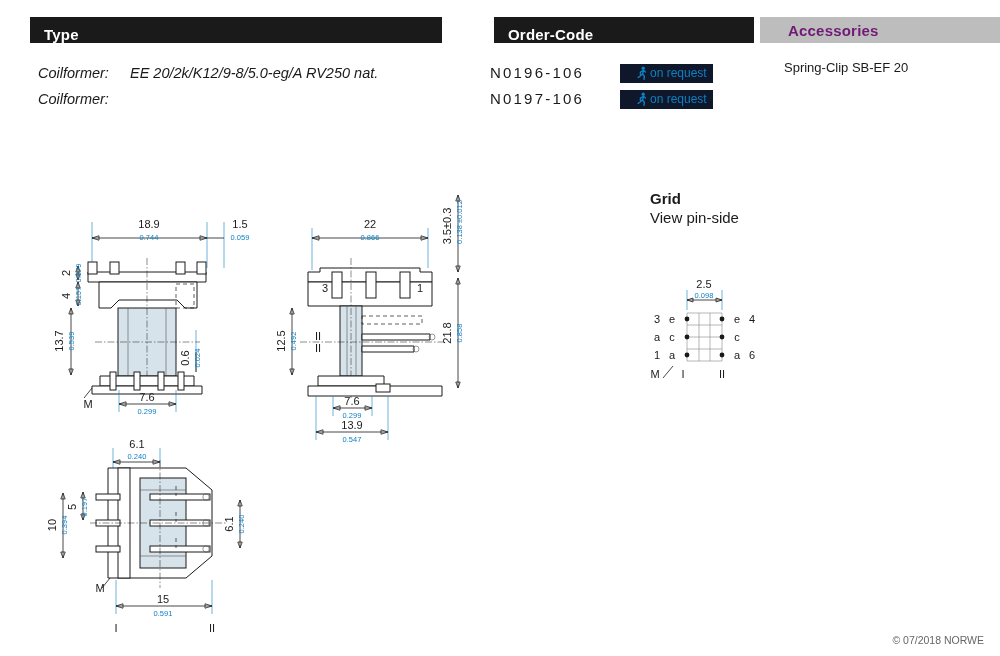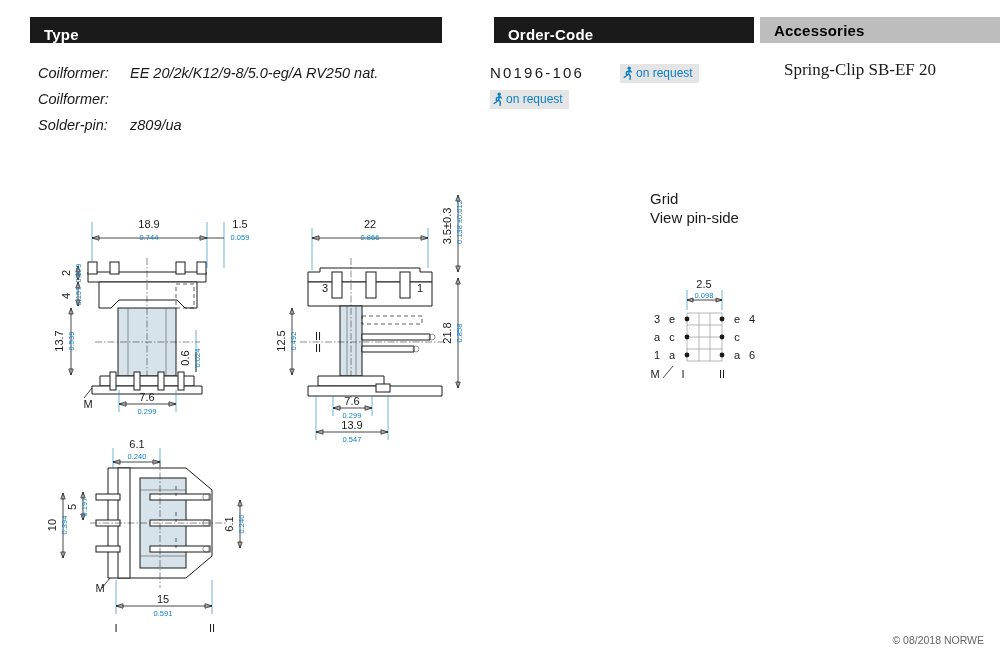--- a/index.html
+++ b/index.html
@@ -8,44 +8,44 @@
     background:#ffffff;
     font-family:"Liberation Sans", sans-serif;
     color:#1a1a1a;
     overflow:hidden;
   }
   .hdr{position:absolute;height:26px;display:flex;align-items:center;}
   .hdr span{font-size:15px;font-weight:bold;letter-spacing:.2px;}
   .hdr-dark{background:#1a1a1a;align-items:flex-end;}
   .hdr-dark span{color:#ffffff;padding-left:14px;}
   .hdr-grey{background:#bdbdbd;}
-  .hdr-grey span{color:#000000;padding-left:14px;}
+  .hdr-grey span{color:#701a75;padding-left:28px;}
 
   #hdr-type{left:30px;top:17px;width:412px;}
   #hdr-order{left:470px;top:17px;width:260px;margin-left:24px;}
   #hdr-acc{left:760px;top:17px;width:240px;}
 
   .type-block{position:absolute;left:38px;top:60px;font-size:14.5px;line-height:26px;}
   .type-row{display:flex;font-style:italic;}
   .type-lbl{width:92px;}
   .type-val{white-space:nowrap;}
 
   .order-block{position:absolute;left:490px;top:60px;font-size:15px;line-height:26px;letter-spacing:2.2px;}
   .order-row{display:flex;align-items:center;height:26px;}
   .order-code{width:130px;white-space:nowrap;}
   .req{
     display:inline-flex;align-items:center;gap:3px;
-    background:#e5e5e5;color:#0d7fc4;font-size:12px;letter-spacing:0;
-    padding:1px 6px 1px 3px;height:17px;line-height:17px;white-space:nowrap;
+    background:#0f172a;color:#0d7fc4;font-size:12px;letter-spacing:0;
+    padding:1px 6px 1px 17px;height:17px;line-height:17px;white-space:nowrap;
   }
   .req svg{display:block;}
 
-  .acc-block{position:absolute;left:784px;top:60px;font-size:17px;font-family:Liberation Serif, serif;}
-
-  .grid-title{position:absolute;left:650px;top:190px;font-size:15px;font-weight:normal;}
+  .acc-block{position:absolute;left:784px;top:60px;font-size:13px;}
+
+  .grid-title{position:absolute;left:650px;top:190px;font-size:15px;font-weight:bold;}
   .grid-sub{position:absolute;left:650px;top:209px;font-size:15px;}
 
   .copy{position:absolute;right:16px;bottom:10px;font-size:10.5px;color:#666;}
 
   svg.draw{position:absolute;left:0;top:0;width:1000px;height:656px;pointer-events:none;}
   .dim{fill:#1a1a1a;font-size:11px;font-family:"Liberation Sans",sans-serif;}
   .dimin{fill:#0d7fc4;font-size:7.5px;font-family:"Liberation Sans",sans-serif;}
   .ln{stroke:#1a1a1a;stroke-width:.8;fill:none;}
   .lnthin{stroke:#555;stroke-width:.6;fill:none;}
   .lnblue{stroke:#0d7fc4;stroke-width:.6;fill:none;}
@@ -68,38 +68,35 @@
 </div>
 
 <div class="type-block">
   <div class="type-row">
     <div class="type-lbl">Coilformer:</div>
     <div class="type-val">EE 20/2k/K12/9-8/5.0-eg/A RV250 nat.</div>
   </div>
   <div class="type-row">
     <div class="type-lbl">Coilformer:</div>
   </div>
-  <div class="type-row">
-    <div class="type-lbl">Solder-pin:</div>
-    <div class="type-val">z809/ua</div>
-  </div>
 </div>
 
 <div class="order-block">
   <div class="order-row">
     <div class="order-code">N0196-106</div>
     <div class="req">
       <svg width="10" height="14" viewBox="0 0 10 14">
         <circle cx="6.2" cy="2.2" r="1.7" fill="#0d7fc4"></circle>
         <path d="M6.6 4.3 L3.4 6.1 L3.4 8.4 M6.6 4.3 L8.4 6.0 M6.6 4.3 L5.6 8.0 L7.4 10.2 L7.0 13.3 M5.6 8.0 L3.2 10.0 L1.2 11.4" stroke="#0d7fc4" stroke-width="1.4" fill="none" stroke-linecap="round" stroke-linejoin="round"></path>
       </svg>
       <span>on request</span>
     </div>
   </div>
   <div class="order-row">
+    <div class="order-code">N0197-106</div>
     <div class="req">
       <svg width="10" height="14" viewBox="0 0 10 14">
         <circle cx="6.2" cy="2.2" r="1.7" fill="#0d7fc4"></circle>
         <path d="M6.6 4.3 L3.4 6.1 L3.4 8.4 M6.6 4.3 L8.4 6.0 M6.6 4.3 L5.6 8.0 L7.4 10.2 L7.0 13.3 M5.6 8.0 L3.2 10.0 L1.2 11.4" stroke="#0d7fc4" stroke-width="1.4" fill="none" stroke-linecap="round" stroke-linejoin="round"></path>
       </svg>
       <span>on request</span>
     </div>
   </div>
 </div>
 
@@ -366,13 +363,13 @@
     <text class="dim" x="737" y="359" text-anchor="middle">a</text>
     <text class="dim" x="752" y="359" text-anchor="middle">6</text>
 
     <text class="dim" x="655" y="378" text-anchor="middle">M</text>
     <line class="ln" x1="663" y1="378" x2="673" y2="366"></line>
     <text class="dim" x="683" y="378" text-anchor="middle">I</text>
     <text class="dim" x="722" y="378" text-anchor="middle">II</text>
   </g>
 </svg>
 
-<div class="copy">© 08/2018 NORWE</div>
+<div class="copy">© 07/2018 NORWE</div>
 
 </body></html>

